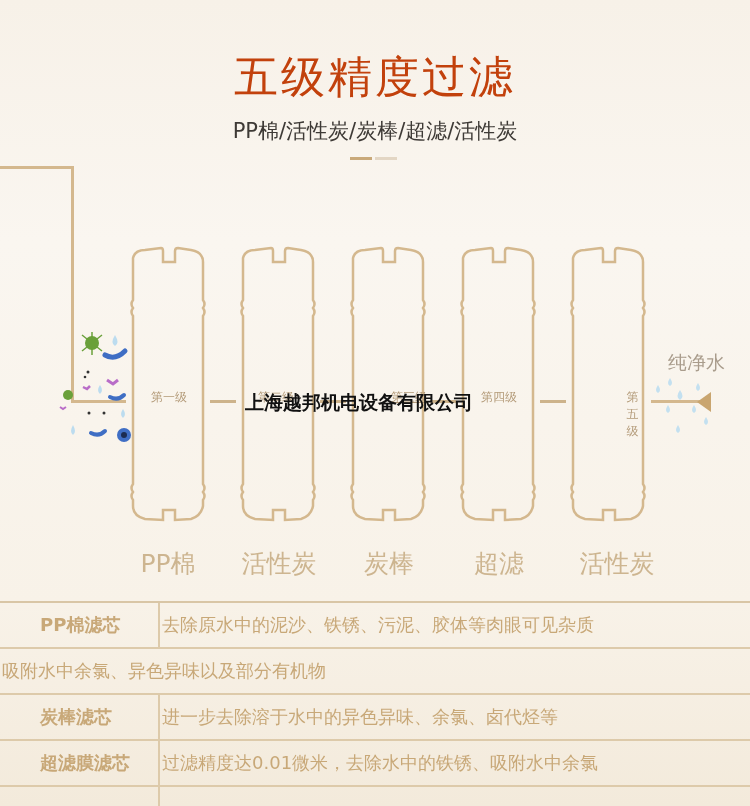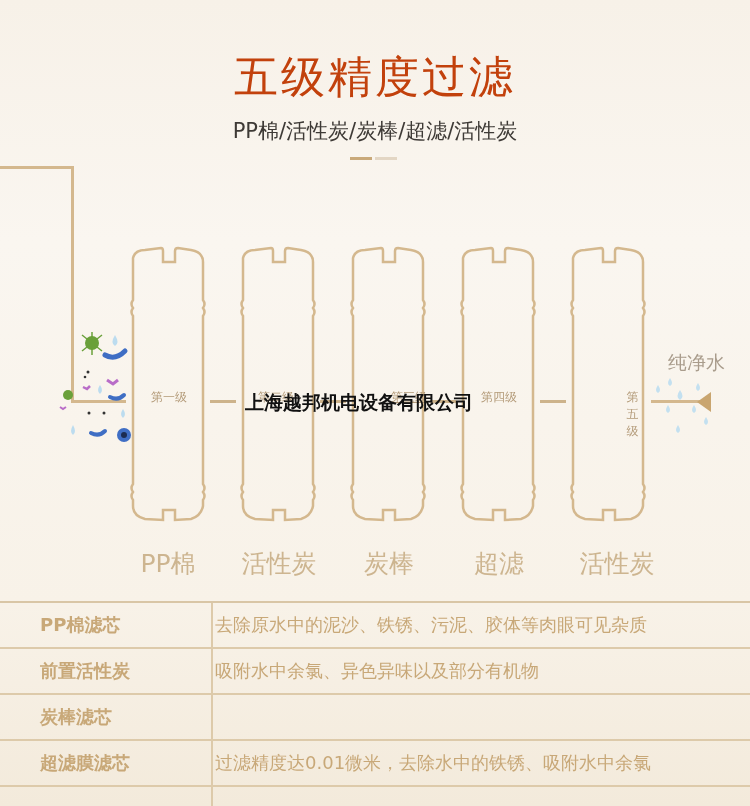--- a/index.html
+++ b/index.html
@@ -39,21 +39,21 @@
   }
   .outlet-label { position: absolute; left: 668px; top: 350px; font-size: 19px; color: #a99c8c; }
 
   .table {
     position: absolute; left: 0; top: 601px; width: 750px;
     border-top: 2px solid #d9c6a6;
   }
   .row { display: flex; height: 46px; border-bottom: 2px solid #ddcaaa; }
   .row:last-child { height: 46px; }
   .cell-name {
-    width: 213px; border-right: 2px solid #ddcaaa; font-size: 18px; color: #c8a878;
+    width: 160px; border-right: 2px solid #ddcaaa; font-size: 18px; color: #c8a878;
     padding-left: 40px; display: flex; align-items: center; font-weight: bold;
   }
   .cell-desc {
     flex: 1; font-size: 18px; color: #c8a878; padding-left: 2px;
     display: flex; align-items: center;
   }
 </style>
 </head>
 <body>
 
@@ -138,25 +138,25 @@
 <div class="filter-name" style="left:334px;">炭棒</div>
 <div class="filter-name" style="left:444px;">超滤</div>
 <div class="filter-name" style="left:562px;">活性炭</div>
 
 <div class="table">
   <div class="row">
     <div class="cell-name">PP棉滤芯</div>
     <div class="cell-desc">去除原水中的泥沙、铁锈、污泥、胶体等肉眼可见杂质</div>
   </div>
   <div class="row">
-    <div class="cell-name">前置活性炭</div>
     <div class="cell-desc">吸附水中余氯、异色异味以及部分有机物</div>
   </div>
   <div class="row">
     <div class="cell-name">炭棒滤芯</div>
+    <div class="cell-desc">进一步去除溶于水中的异色异味、余氯、卤代烃等</div>
   </div>
   <div class="row">
     <div class="cell-name">超滤膜滤芯</div>
     <div class="cell-desc">过滤精度达0.01微米，去除水中的铁锈、吸附水中余氯</div>
   </div>
   <div class="row" style="border-bottom:none;">
     <div class="cell-name"></div>
     <div class="cell-desc"></div>
   </div>
 </div>

